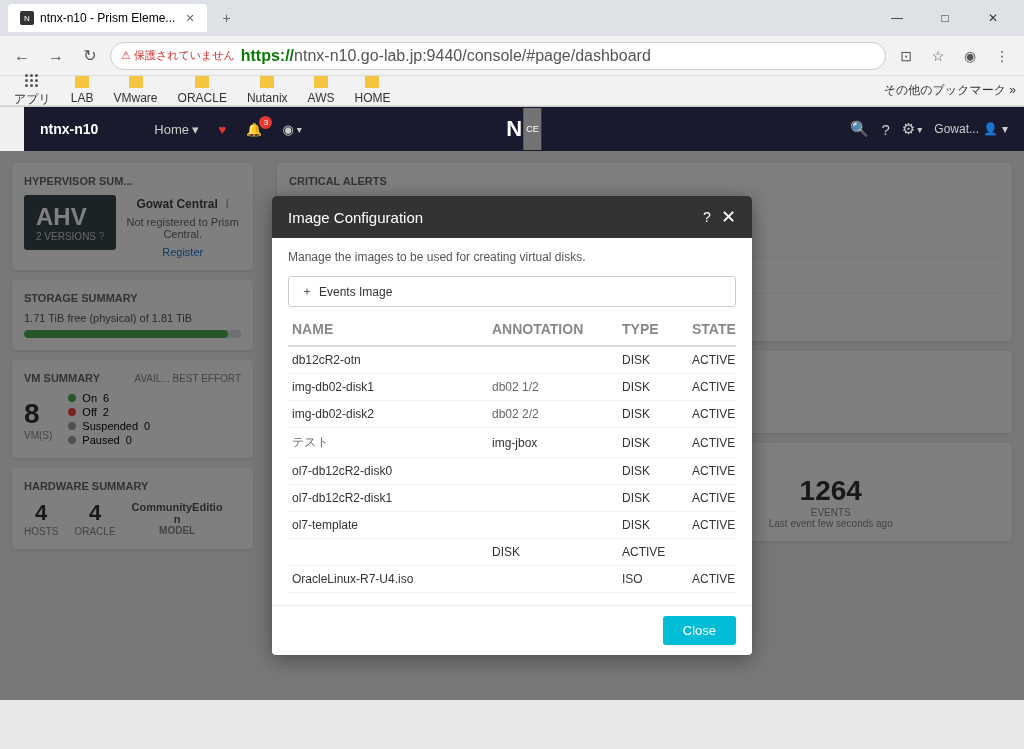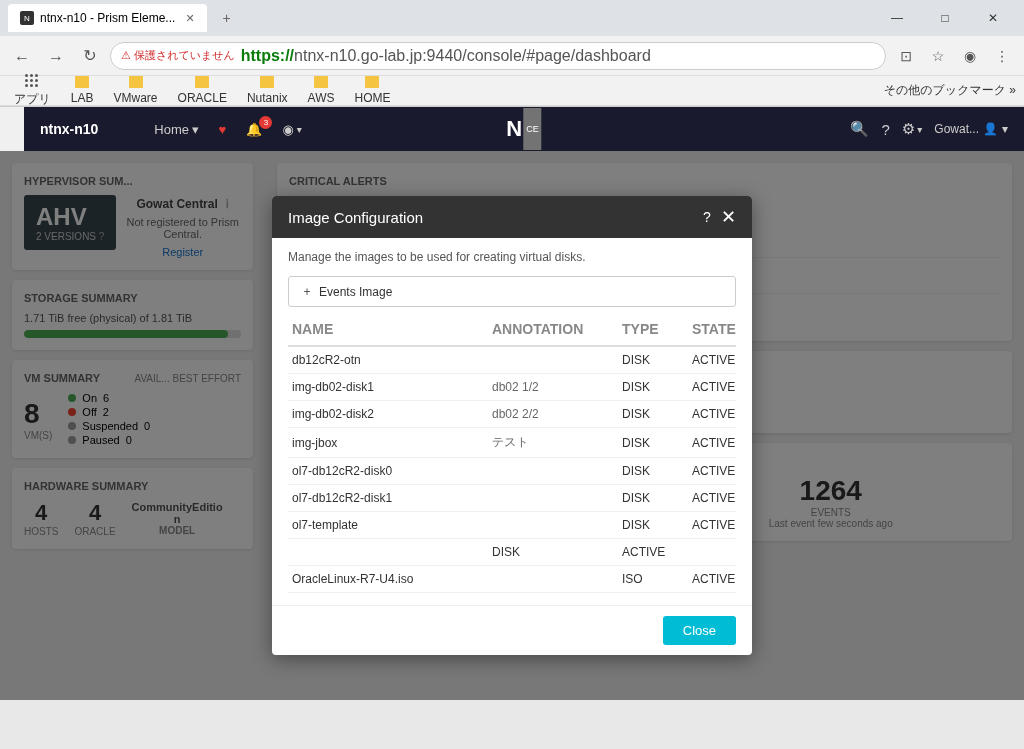--- a/index.html
+++ b/index.html
@@ -423,22 +423,22 @@
 
               <div class="table-row">
                 <div class="table-cell">img-db02-disk2</div>
                 <div class="table-cell annotation">db02 2/2</div>
                 <div class="table-cell">DISK</div>
                 <div class="table-cell active">ACTIVE</div>
 
               </div>
 
               <div class="table-row">
+                <div class="table-cell annotation">テスト</div>
                 <div class="table-cell">img-jbox</div>
-                <div class="table-cell annotation">テスト</div>
                 <div class="table-cell">DISK</div>
                 <div class="table-cell active">ACTIVE</div>
 
               </div>
 
               <div class="table-row">
                 <div class="table-cell">ol7-db12cR2-disk0</div>
                 <div class="table-cell annotation"></div>
                 <div class="table-cell">DISK</div>
                 <div class="table-cell active">ACTIVE</div>

